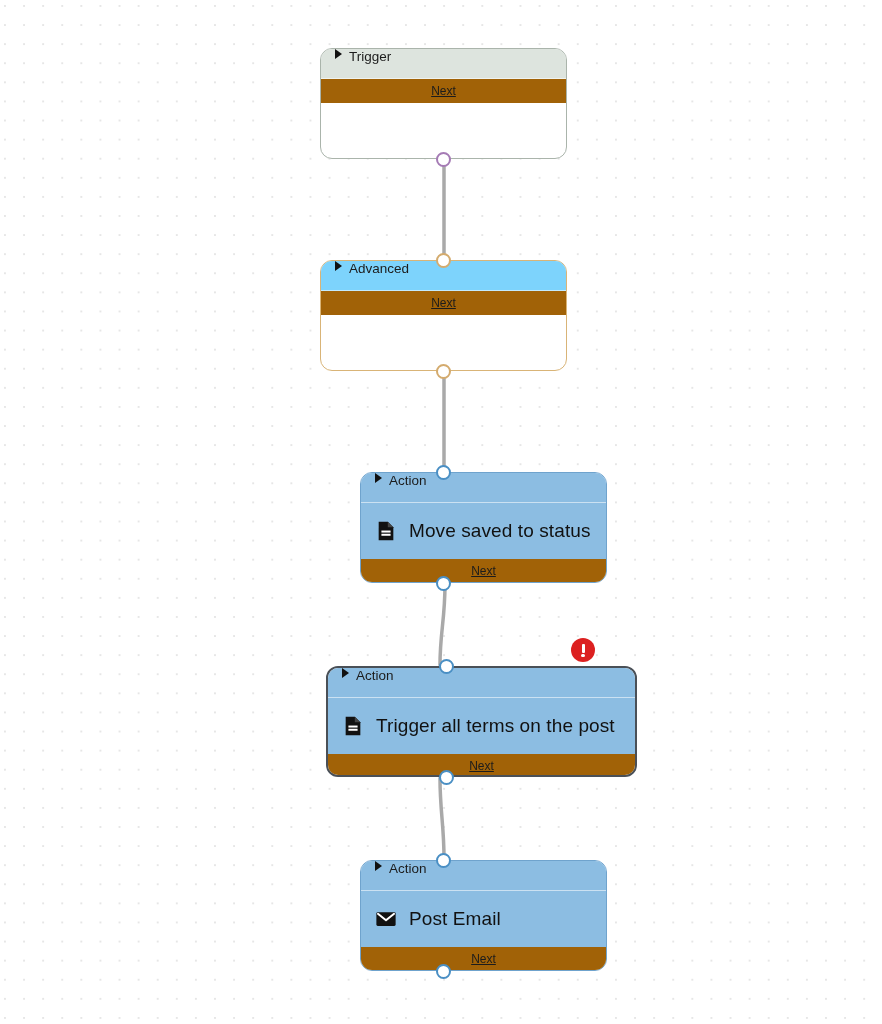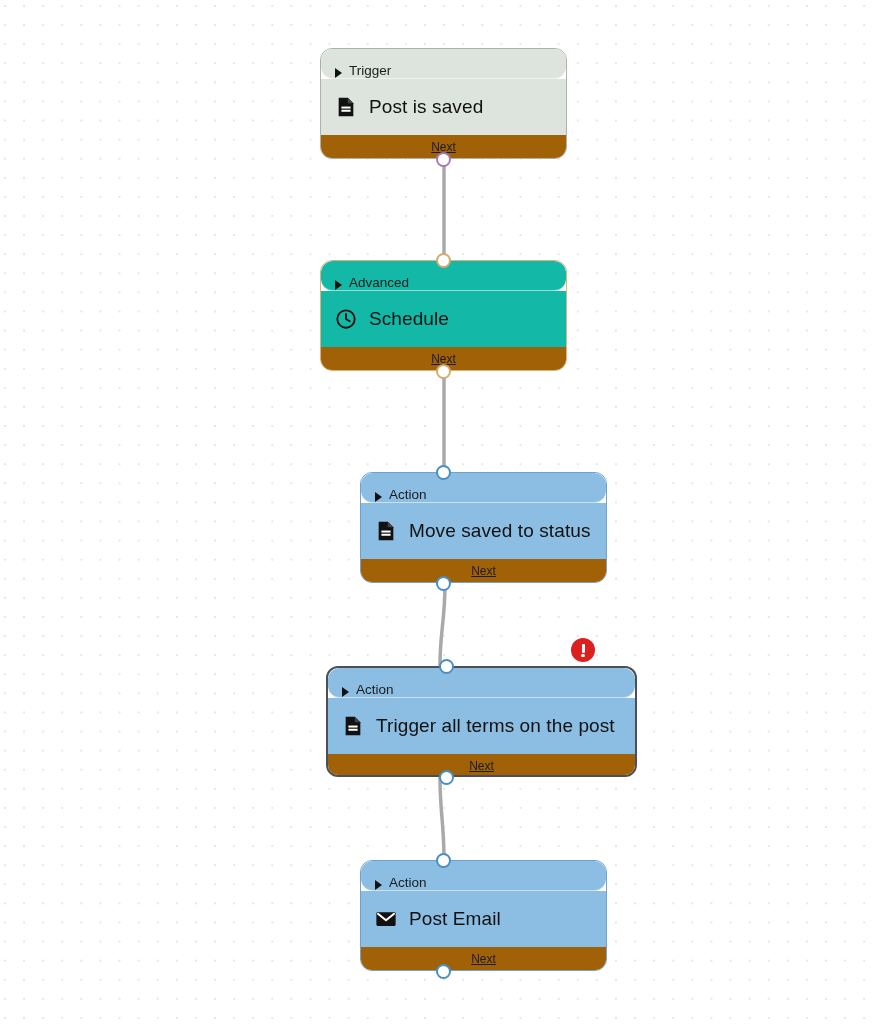--- a/index.html
+++ b/index.html
@@ -41,27 +41,26 @@
     border: 1px solid #9aa2a8;
     background: #ffffff;
     overflow: hidden;
   }
   .node.selected {
     border: 2px solid #4a5057;
   }
 
   .node-head {
     display: flex;
-    align-items: flex-end;
+    align-items: flex-start;
     height: 29px;
     padding: 0 0 0 14px;
     font-size: 13.5px;
     color: #1c1c1c;
     border-bottom: 1px solid rgba(255,255,255,0.55);
-    border-radius: 12px;
   }
   .caret {
     width: 0;
     height: 0;
     border-left: 7px solid #111111;
     border-top: 5px solid transparent;
     border-bottom: 5px solid transparent;
     margin-right: 7px;
     flex: 0 0 auto;
   }
@@ -96,21 +95,21 @@
     color: #1c1c1c;
     text-decoration: underline;
   }
 
   
   .type-trigger .node-head,
   .type-trigger .node-body { background: #dde4de; }
   .type-trigger { border-color: #aab4ab; }
 
   .type-advanced .node-head,
-  .type-advanced .node-body { background: #14b8a6; }
+  .type-advanced .node-body { background: #7dd3fc; }
   .type-advanced { border-color: #d9b477; }
 
   .type-action .node-head,
   .type-action .node-body { background: #8cbde2; }
   .type-action { border-color: #6fa3cd; margin-left: 40px; }
 
   
   .port {
     position: absolute;
     width: 15px;
@@ -164,43 +163,27 @@
       <path d="M 445 584 C 445 620, 440 632, 440 665" fill="none" stroke="#a9a9a9" stroke-width="3.5" stroke-linecap="round"></path>
       <path d="M 440 778 C 440 812, 444 824, 444 859" fill="none" stroke="#a9a9a9" stroke-width="3.5" stroke-linecap="round"></path>
     </svg>
 
   <div id="nodes-layer">
       <div class="node type-trigger" style="left: 320px; top: 48px; width: 247px; height: 111px;">
         <div class="node-head">
           <span class="caret"></span>
           <span>Trigger</span>
         </div>
-        <div class="node-body">
-          <svg viewBox="0 0 24 24" class="node-icon">
-            <path d="M4 2 h10 l6 6 v14 H4 Z" fill="#111111"></path>
-            <path d="M14 2 l6 6 h-6 Z" fill="#444444"></path>
-            <rect x="7" y="11.5" width="10" height="2.2" fill="#ffffff"></rect>
-            <rect x="7" y="15" width="10" height="2.2" fill="#ffffff"></rect>
-          </svg>
-          <span class="node-title">Post is saved</span>
-        </div>
         <div class="node-foot">Next</div>
       </div>
       <div class="port purple" style="left: 436px; top: 151.5px;"></div>
       <div class="node type-advanced" style="left: 320px; top: 260px; width: 247px; height: 111px;">
         <div class="node-head">
           <span class="caret"></span>
           <span>Advanced</span>
-        </div>
-        <div class="node-body">
-          <svg viewBox="0 0 24 24" class="node-icon">
-            <circle cx="12" cy="12" r="9.5" fill="none" stroke="#111111" stroke-width="2"></circle>
-            <path d="M12 6.5 V12 L16 14.5" fill="none" stroke="#111111" stroke-width="2" stroke-linecap="round" stroke-linejoin="round"></path>
-          </svg>
-          <span class="node-title">Schedule</span>
         </div>
         <div class="node-foot">Next</div>
       </div>
       <div class="port tan" style="left: 436px; top: 252.5px;"></div>
       <div class="port tan" style="left: 436px; top: 363.5px;"></div>
       <div class="node type-action" style="left: 320px; top: 472px; width: 247px; height: 111px;">
         <div class="node-head">
           <span class="caret"></span>
           <span>Action</span>
         </div>

